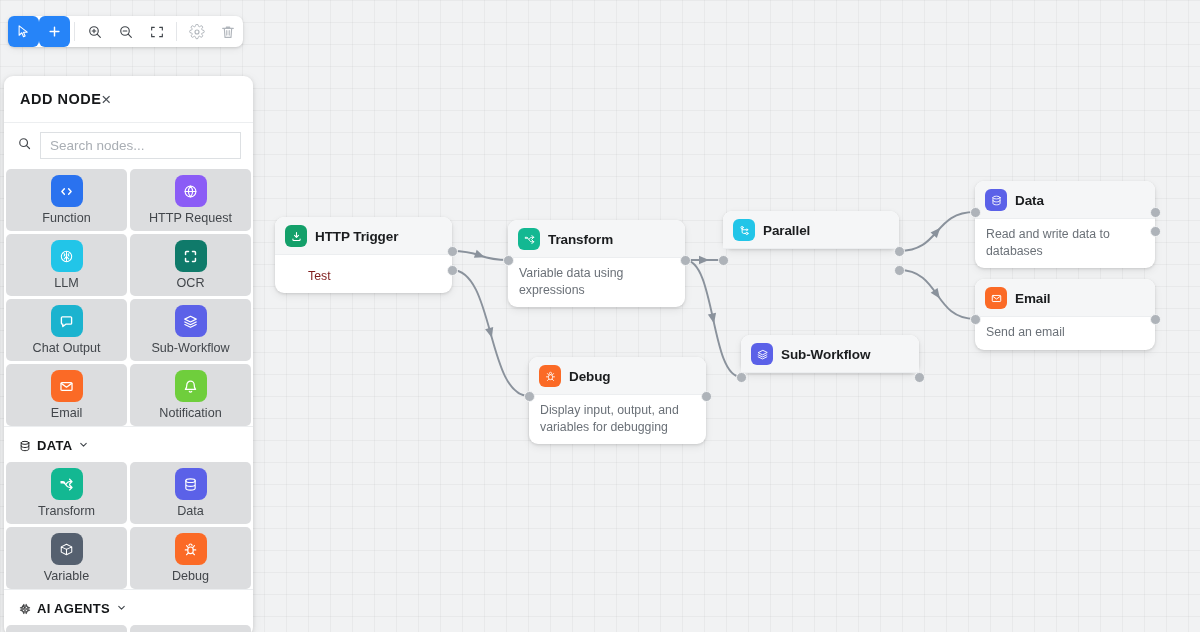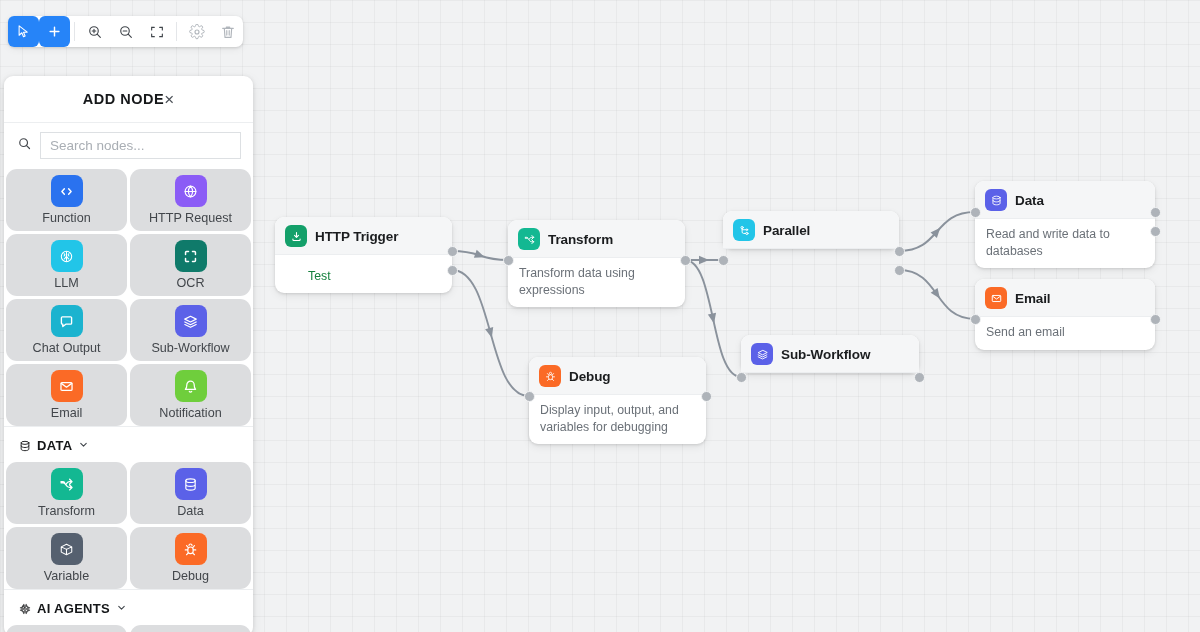--- a/index.html
+++ b/index.html
@@ -42,21 +42,21 @@
     display: flex; align-items: center; justify-content: center;
     flex: 0 0 auto;
   }
   .node-ico svg { display: block; }
   .node-title {
     font-size: 13.5px; font-weight: bold; color: #1b1d1f;
     letter-spacing: -0.1px; white-space: nowrap;
   }
   .node-body { padding: 7px 11px 9px 11px; }
   .node-desc { font-size: 12.3px; line-height: 16.5px; color: #6b7178; }
-  .node-action { font-size: 12.3px; color: #15803d; padding: 7px 0 1px 22px; }
+  .node-action { font-size: 12.3px; color: #7f1d1d; padding: 7px 0 1px 22px; }
 
   .port {
     position: absolute;
     width: 11px; height: 11px; border-radius: 50%;
     background: #aeb3b9; border: 1.5px solid #f3f4f5;
   }
 
   
   #toolbar {
     position: absolute; left: 8px; top: 16px;
@@ -78,40 +78,40 @@
 
   
   #sidebar {
     position: absolute; left: 4px; top: 76px;
     width: 249px; height: 560px;
     background: #ffffff; border-radius: 9px;
     box-shadow: 0 1px 4px rgba(0,0,0,0.13), 0 4px 14px rgba(0,0,0,0.07);
     overflow: hidden;
   }
   #sb-head {
-    height: 47px; display: flex; align-items: center; justify-content: center;
+    height: 47px; display: flex; align-items: center; justify-content: flex-start;
     padding: 0 16px; border-bottom: 1px solid #eceef0;
   }
   #sb-title { font-size: 14.5px; font-weight: bold; letter-spacing: 0.5px; color: #16181a; }
   #sb-close { font-size: 17px; color: #4b5057; cursor: pointer; line-height: 1; }
   #sb-search-wrap {
     display: flex; align-items: center; gap: 8px;
     padding: 9px 12px 10px 13px;
   }
   #sb-search {
     flex: 1; height: 27px;
     border: 1px solid #dde0e3; border-radius: 0;
     padding: 0 9px; font-size: 13.5px; color: #2b2e31;
     font-family: "Liberation Sans", sans-serif; outline: none; background: #fff;
   }
   #sb-search::placeholder { color: #a9aeb4; }
 
   .grid { display: grid; grid-template-columns: 1fr 1fr; gap: 3px; padding: 0 2px; }
   .pal-card {
-    background: #dcdddf; border-radius: 11px;
+    background: #dcdddf; border-radius: 5px;
     height: 62px; display: flex; flex-direction: column;
     align-items: center; justify-content: center; gap: 4px;
     cursor: pointer;
   }
   .pal-label { font-size: 12.6px; color: #42464b; }
 
   .sec-head {
     display: flex; align-items: center; gap: 5px;
     padding: 11px 14px 9px 14px;
     border-top: 1px solid #eceef0;
@@ -164,21 +164,21 @@
         <div class="node" style="left: 508px; top: 220px; width: 177px;">
           <div class="node-head">
             <span class="node-ico" style="width: 22px; height: 22px; border-radius: 6px; background: rgb(19, 184, 146); display: flex; align-items: center; justify-content: center;">
               <svg width="13" height="13" viewBox="0 0 24 24" fill="none" stroke="#fff" stroke-width="1.8" stroke-linecap="round" stroke-linejoin="round">
                 <path d="M16.4 4.6 19.8 8l-3.4 3.4M19.8 8H16c-2.4 0-3.5 1.6-4.6 3.4M4.2 8h2.6c1 0 1.8.4 2.5 1.2M16.4 12.8l3.4 3.4-3.4 3.4M19.8 16.2H16c-2.4 0-3.6-1.7-4.8-3.6-1 -1.7-2-3-3.8-3H4.2"></path>
               </svg>
             </span>
             <span class="node-title">Transform</span>
           </div>
           <div class="node-body">
-            <div class="node-desc">Transform data using expressions</div>
+            <div class="node-desc">Variable data using expressions</div>
           </div>
         </div>
         <div class="node" style="left: 723px; top: 211px; width: 176px;">
           <div class="node-head">
             <span class="node-ico" style="width: 22px; height: 22px; border-radius: 6px; background: rgb(34, 197, 232); display: flex; align-items: center; justify-content: center;">
               <svg width="13" height="13" viewBox="0 0 24 24" fill="none" stroke="#fff" stroke-width="1.7" stroke-linecap="round" stroke-linejoin="round">
                 <circle cx="7.6" cy="6.6" r="2.1"></circle>
                 <path d="M7.6 8.7v6.2c0 1.4 1.1 2.5 2.5 2.5h3.6"></path>
                 <circle cx="16.4" cy="17.4" r="2.1"></circle>
                 <path d="M13.7 17.4h-1"></path>

